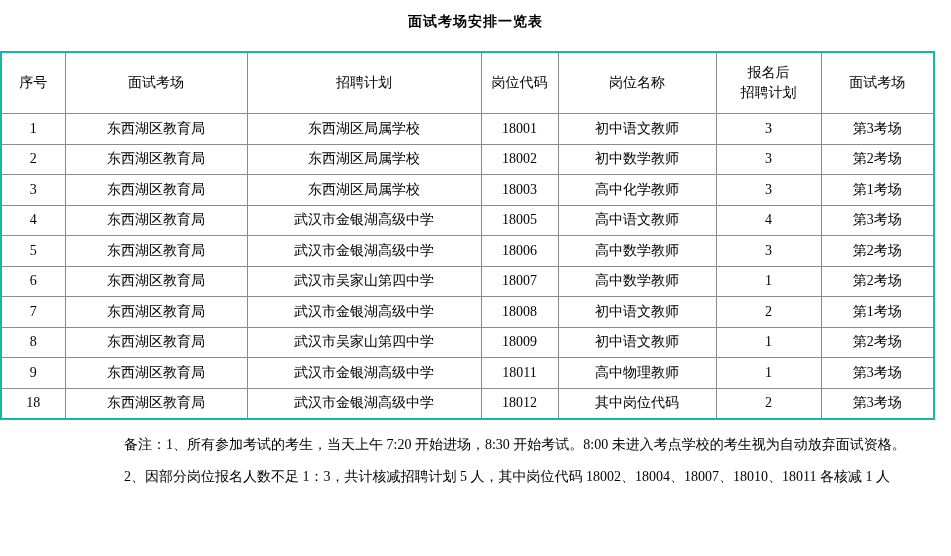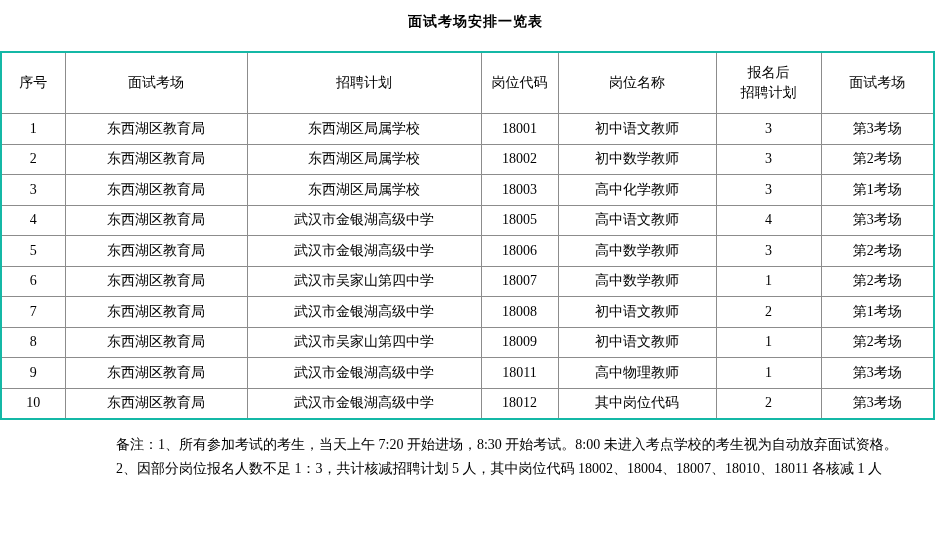--- a/index.html
+++ b/index.html
@@ -49,21 +49,21 @@
   .col-code  { width: 77px; }
   .col-post  { width: 158px; }
   .col-plan  { width: 105px; }
   .col-room  { width: 113px; }
   .notes {
     margin: 13px 31px 0 88px;
     font-size: 14px;
     line-height: 24px;
   }
   .notes p {
-    margin: 0;
+    margin: 8px;
     text-indent: 2em;
     text-align: justify;
   }
 </style>
 </head>
 <body>
 
 <div class="page">
 
   <h1 class="doc-title">面试考场安排一览表</h1>
@@ -166,21 +166,21 @@
         <tr>
           <td>9</td>
           <td>东西湖区教育局</td>
           <td>武汉市金银湖高级中学</td>
           <td>18011</td>
           <td>高中物理教师</td>
           <td>1</td>
           <td>第3考场</td>
         </tr>
         <tr>
-          <td>10</td>
+          <td>18</td>
           <td>东西湖区教育局</td>
           <td>武汉市金银湖高级中学</td>
           <td>18012</td>
           <td>其中岗位代码</td>
           <td>2</td>
           <td>第3考场</td>
         </tr>
       </tbody>
   </table>
 

